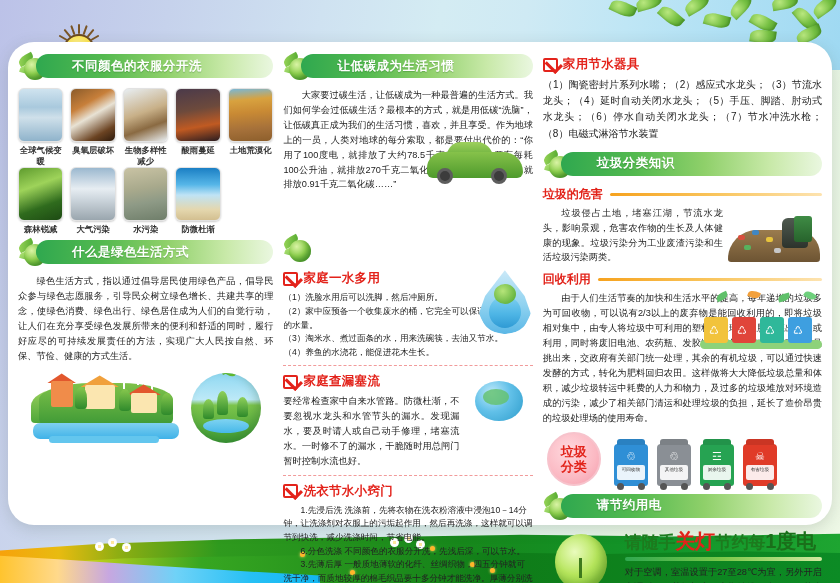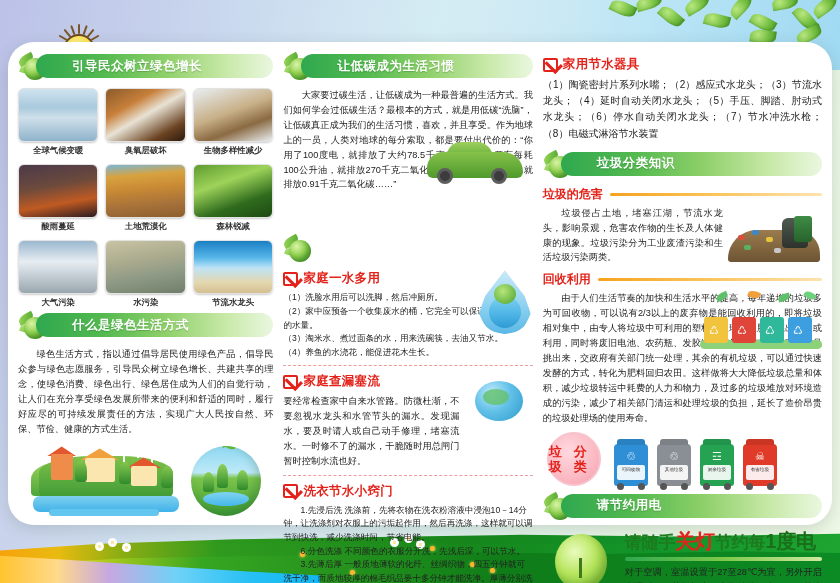--- a/index.html
+++ b/index.html
@@ -88,21 +88,21 @@
     position:absolute;left:2px;top:14px;width:14px;height:8px;border-radius:60% 0 60% 0;
     background:linear-gradient(120deg,#b7e57a,#5bb234); transform:rotate(18deg);
   }
   
   p.body {
     font-size:9.2px; line-height:1.62; color:#222; text-align:justify;
     text-indent:2em;
   }
   p.body.noind { text-indent:0; }
   
-  .imgrid { display:grid; grid-template-columns:repeat(3,1fr); gap:8px 7px; margin-top:6px; }
+  .imgrid { display:grid; grid-template-columns:repeat(5,1fr); gap:0 7px; margin-top:6px; }
   .imgcell { text-align:center; }
   .photo {
     width:100%; height:54px; border-radius:6px; border:1px solid #e2e2e2;
     box-shadow:0 1px 2px rgba(0,0,0,.2);
   }
   .caption { font-size:8.4px; color:#333; margin-top:3px; font-weight:bold; }
   
   .ph-ice{background:linear-gradient(180deg,#cfe3ef 0%,#a9c9dd 35%,#cfe0ea 55%,#8fb3cb 100%);}
   .ph-ozone{background:linear-gradient(150deg,#8a5b2a 0%,#c77f3a 30%,#e8e2d4 50%,#6b4322 80%,#2c1a0c 100%);}
   .ph-bio{background:linear-gradient(160deg,#e8eef2 0%,#c8b088 45%,#8a6a42 70%,#e9eef1 100%);}
@@ -141,21 +141,21 @@
   .bin .lbl{position:absolute;left:3px;top:21px;width:28px;height:15px;background:rgba(255,255,255,.9);border-radius:2px;
     font-size:4.6px;color:#333;line-height:7.2px;text-align:center;padding-top:1px;}
   .bin .wheel{position:absolute;bottom:-4px;width:7px;height:7px;border-radius:50%;background:#555;}
   .bin-blue{background:#2f8fd6;} .bin-gray{background:#8a8f95;}
   .bin-green{background:#26a352;} .bin-red{background:#e03b28;}
   .lajibadge{
     width:54px;height:54px;border-radius:50%;
     background:radial-gradient(circle at 40% 35%,#ffd9de 0%,#fbb9c3 60%,#f49bab 100%);
     border:2px solid #f7c3cc;
     color:#e2231a;font-size:13px;font-weight:bold;line-height:15px;
-    display:flex;flex-direction:row;align-items:center;justify-content:center;
+    display:flex;flex-direction:column;align-items:center;justify-content:center;
     margin-right:6px; flex:0 0 auto;
   }
   
   .slogan-row{display:flex; gap:6px; margin-top:4px; align-items:flex-start;}
   .bulb{position:relative;width:76px;height:92px;flex:0 0 auto;}
   .bulb .glass{position:absolute;left:12px;top:6px;width:52px;height:56px;border-radius:50%;
     background:radial-gradient(circle at 38% 32%,#e9fbbd 0%,#b6e55c 45%,#6fb62c 100%);
     box-shadow:inset -4px -5px 8px rgba(40,90,10,.3);}
   .bulb .tree{position:absolute;left:30px;top:20px;width:16px;height:30px;}
   .bulb .trunk{position:absolute;left:6px;top:10px;width:3px;height:20px;background:#3e7a1c;}
@@ -290,21 +290,21 @@
 
   <div class="col col-1">
 
     <div class="sec-head">
       <div class="globe-ic">
         <div class="lf"></div>
           <div class="lf2"></div>
           <div class="ball"></div>
       </div>
       <div class="sec-pill">
-        <span class="sec-title">引导民众树立绿色增长</span>
+        <span class="sec-title">不同颜色的衣服分开洗</span>
       </div>
     </div>
 
     <div class="imgrid">
       <div class="imgcell">
         <div class="photo ph-ice"></div>
         <div class="caption">全球气候变暖</div>
       </div>
       <div class="imgcell">
         <div class="photo ph-ozone"></div>
@@ -329,21 +329,21 @@
       <div class="imgcell">
         <div class="photo ph-air"></div>
         <div class="caption">大气污染</div>
       </div>
       <div class="imgcell">
         <div class="photo ph-water"></div>
         <div class="caption">水污染</div>
       </div>
       <div class="imgcell">
         <div class="photo ph-ocean"></div>
-        <div class="caption">节流水龙头</div>
+        <div class="caption">防微杜渐</div>
       </div>
     </div>
 
     <div class="sec-head" style="margin-top:5px">
       <div class="globe-ic">
         <div class="lf"></div>
           <div class="lf2"></div>
           <div class="ball"></div>
       </div>
       <div class="sec-pill">

